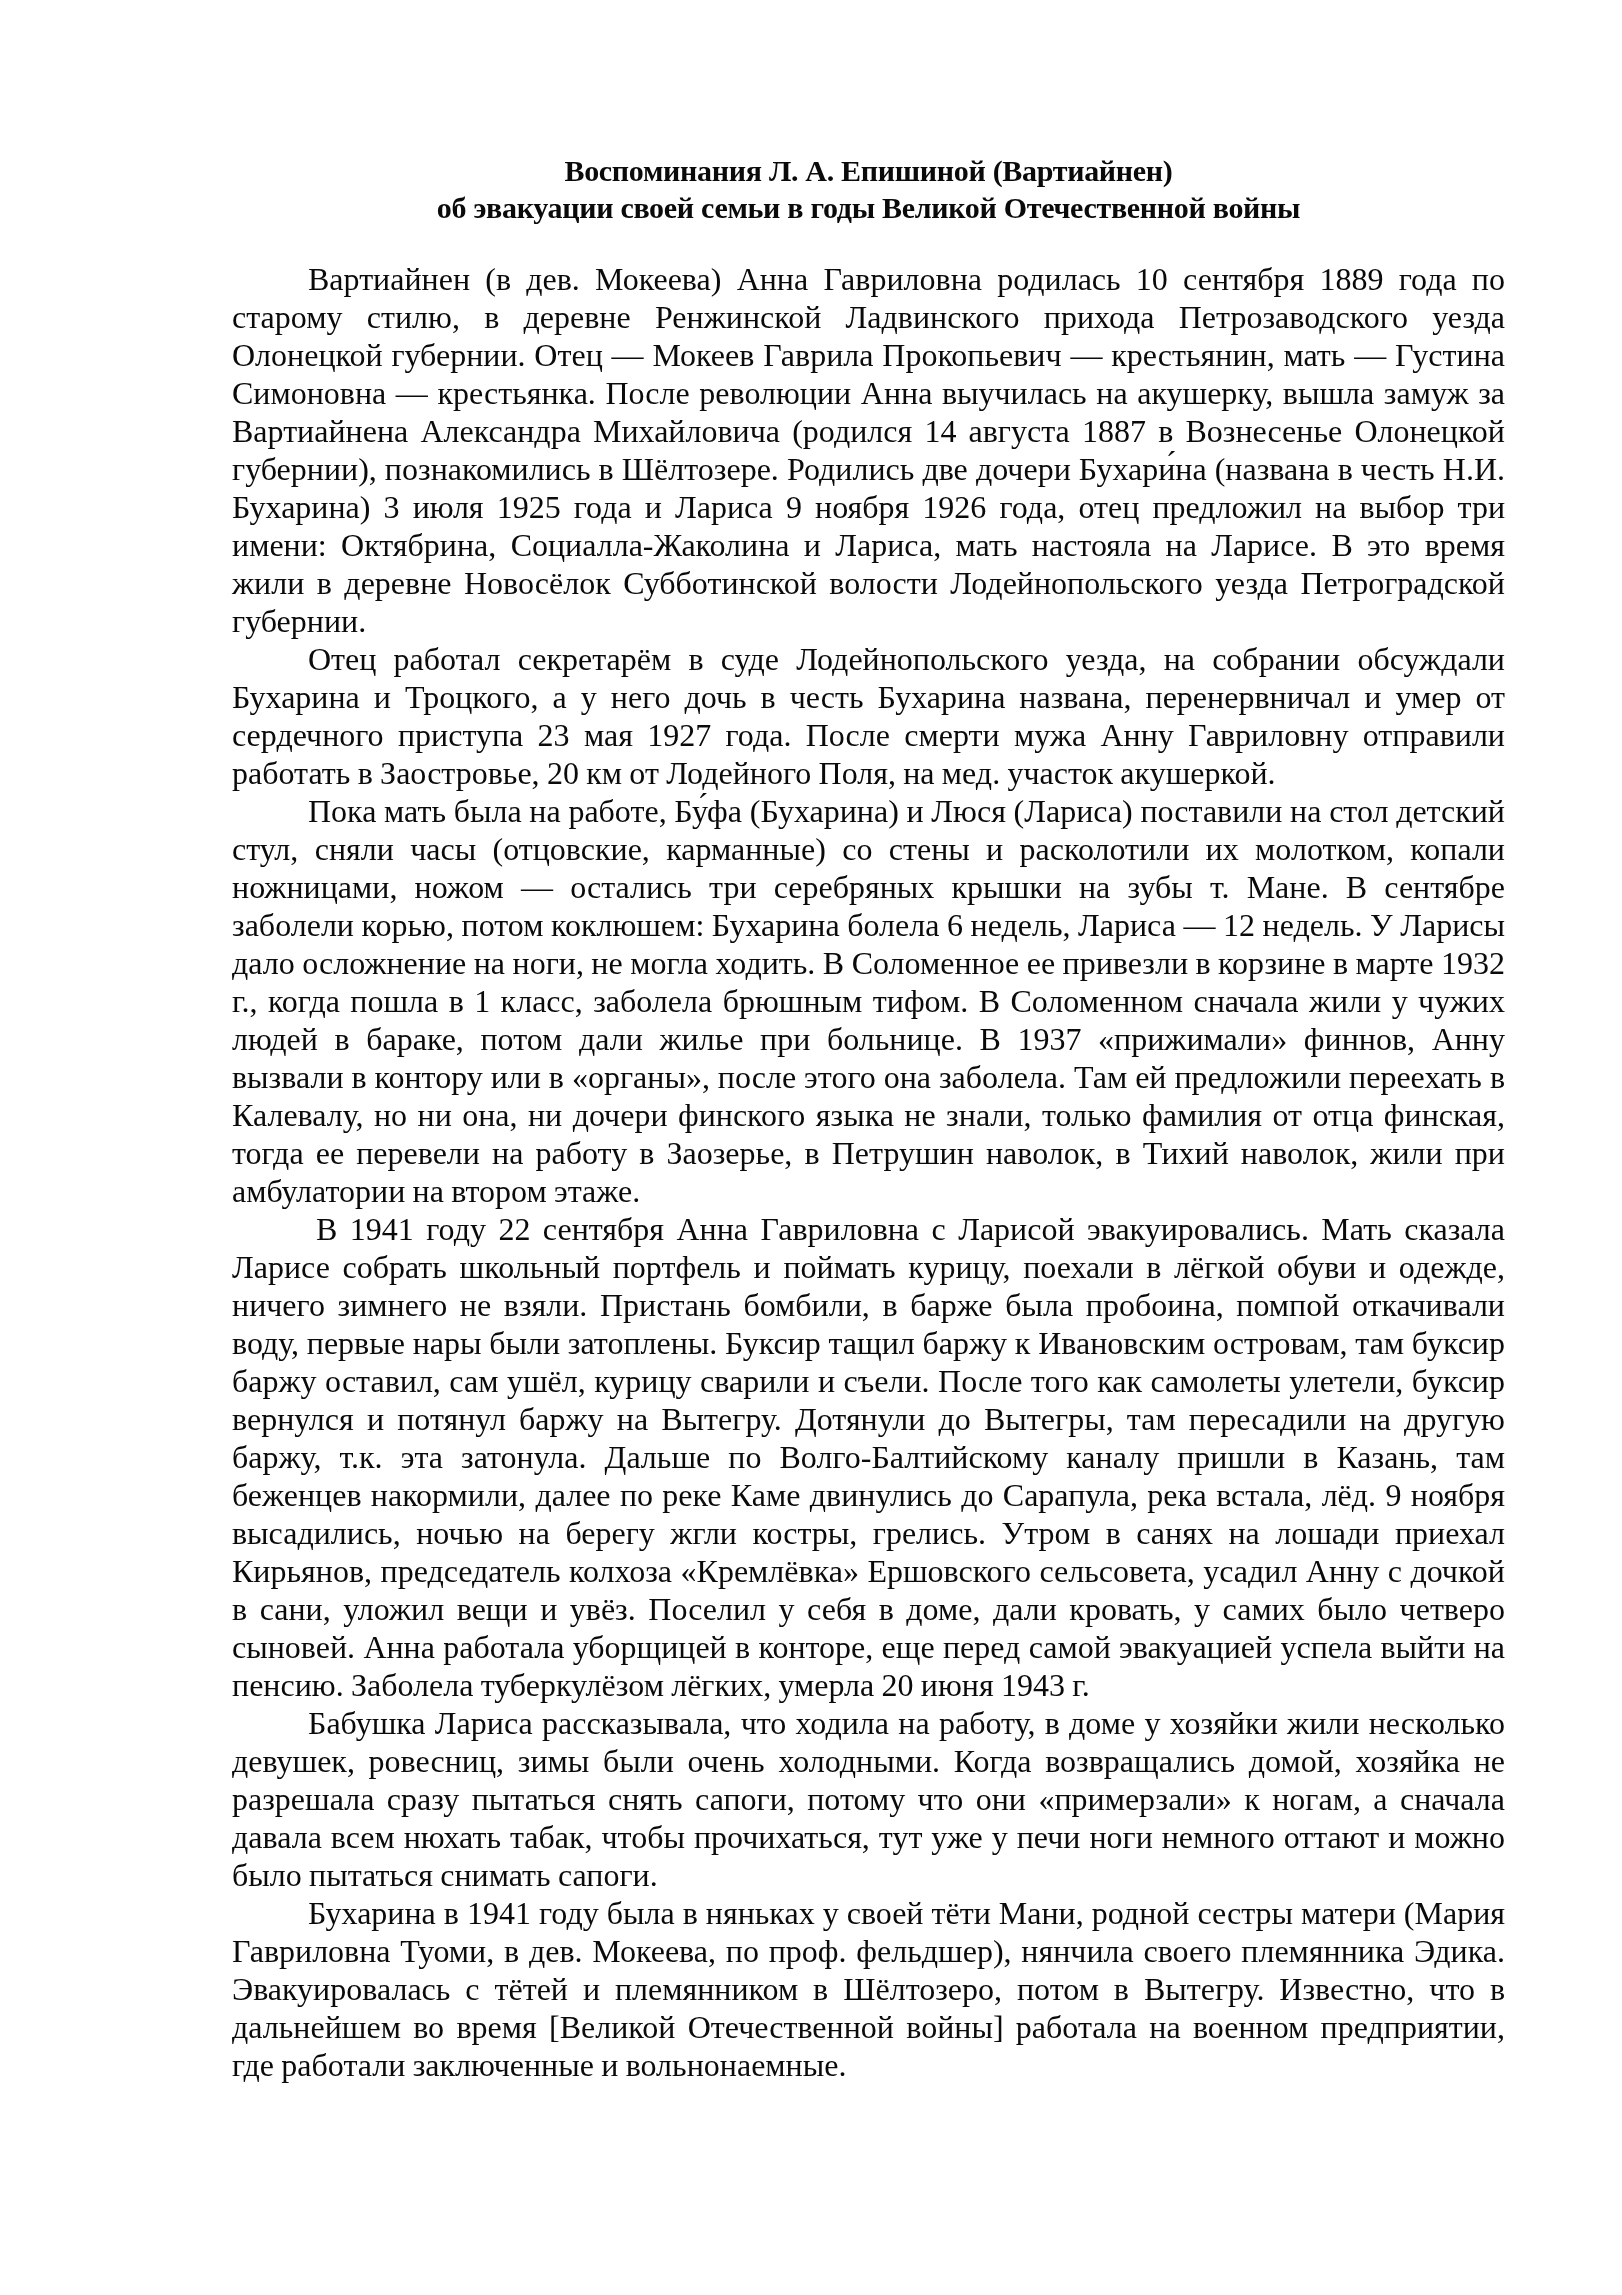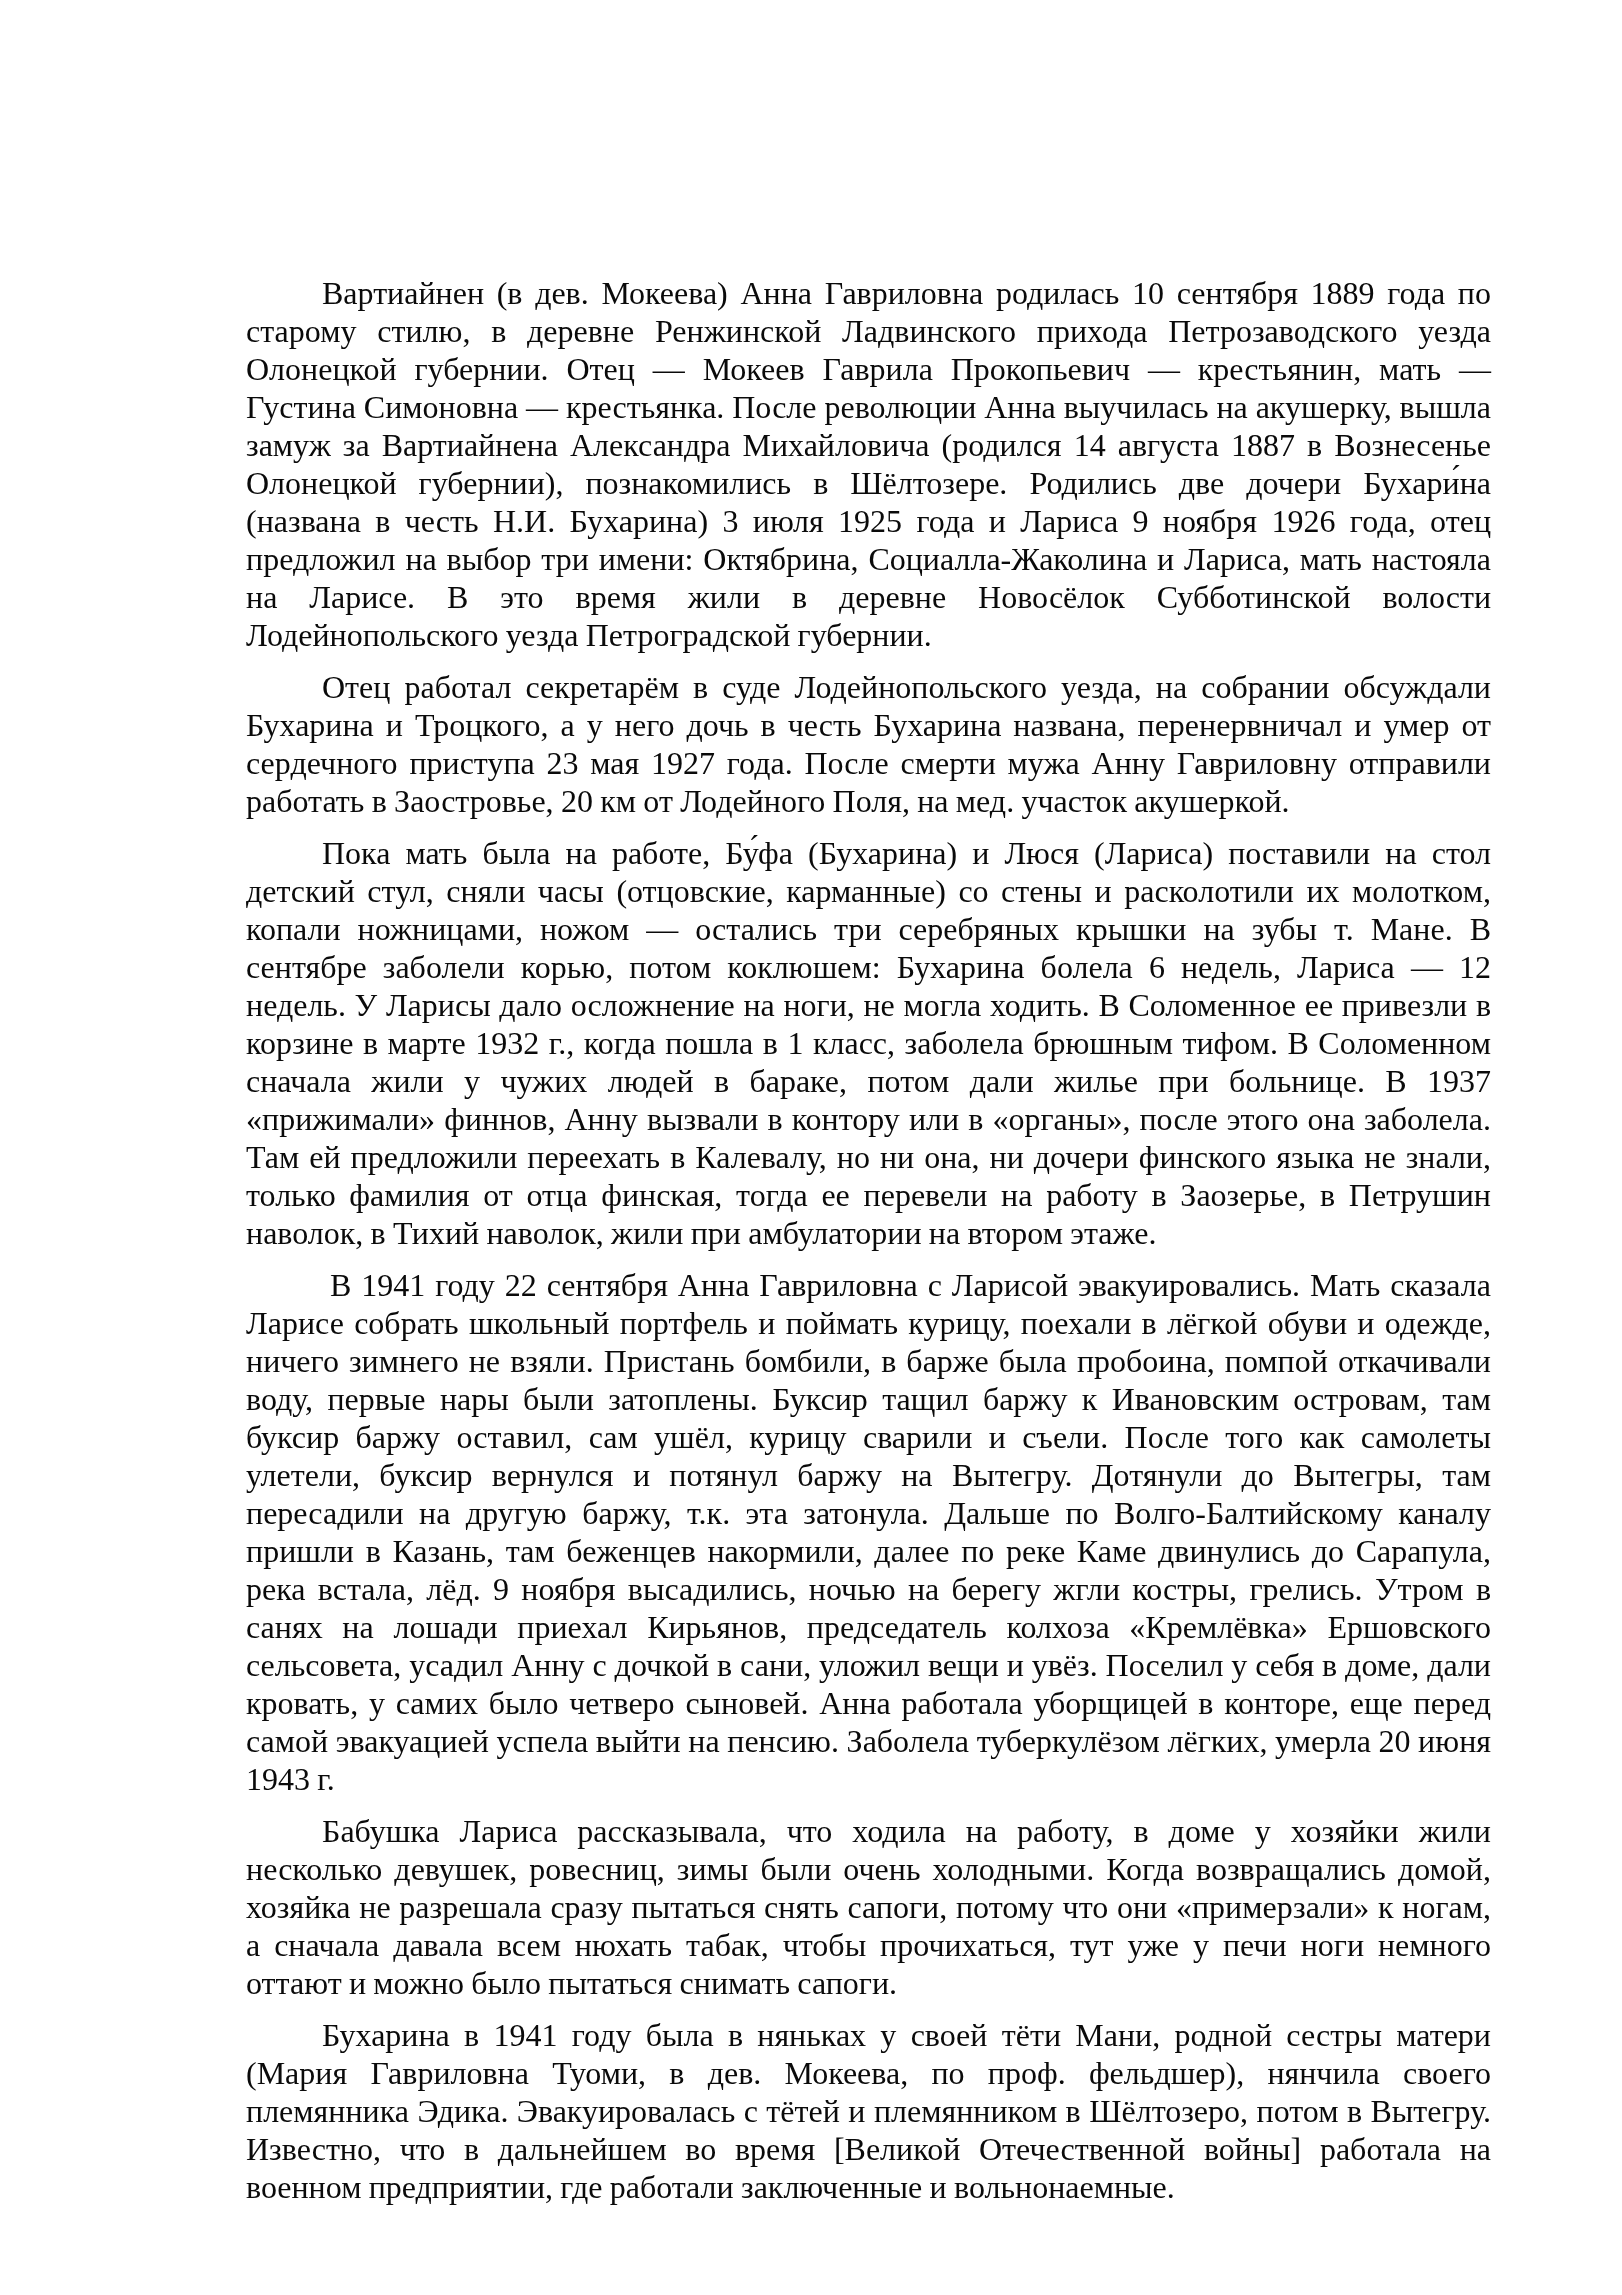--- a/index.html
+++ b/index.html
@@ -38,37 +38,41 @@
       letter-spacing: -0.3px;
       white-space: nowrap;
     }
     .body-block {
       position: absolute;
       left: 232px;
       width: 1273px;
       top: 260px;
     }
     .para {
-      margin: 14px;
+      margin: 0;
       font-size: 32px;
       line-height: 38px;
       text-align: justify;
       text-indent: 76px;
       hyphens: none;
       word-spacing: -0.7px;
     }
     .para.extra-indent {
       text-indent: 84px;
     }
   </style>
 </head>
 <body>
 
 <div class="page">
 
+  <div class="title-block">
+    <span class="title-line">Воспоминания Л. А. Епишиной (Вартиайнен)</span>
+    <span class="title-line">об эвакуации своей семьи в годы Великой Отечественной войны</span>
+  </div>
 
   <div class="body-block">
     <p class="para">Вартиайнен (в дев. Мокеева) Анна Гавриловна родилась 10 сентября 1889 года по старому стилю, в деревне Ренжинской Ладвинского прихода Петрозаводского уезда Олонецкой губернии. Отец — Мокеев Гаврила Прокопьевич — крестьянин, мать — Густина Симоновна — крестьянка. После революции Анна выучилась на акушерку, вышла замуж за Вартиайнена Александра Михайловича (родился 14 августа 1887 в Вознесенье Олонецкой губернии), познакомились в Шёлтозере. Родились две дочери Бухари́на (названа в честь Н.И. Бухарина) 3 июля 1925 года и Лариса 9 ноября 1926 года, отец предложил на выбор три имени: Октябрина, Социалла-Жаколина и Лариса, мать настояла на Ларисе. В это время жили в деревне Новосёлок Субботинской волости Лодейнопольского уезда Петроградской губернии.</p>
     <p class="para">Отец работал секретарём в суде Лодейнопольского уезда, на собрании обсуждали Бухарина и Троцкого, а у него дочь в честь Бухарина названа, перенервничал и умер от сердечного приступа 23 мая 1927 года. После смерти мужа Анну Гавриловну отправили работать в Заостровье, 20 км от Лодейного Поля, на мед. участок акушеркой.</p>
     <p class="para">Пока мать была на работе, Бу́фа (Бухарина) и Люся (Лариса) поставили на стол детский стул, сняли часы (отцовские, карманные) со стены и расколотили их молотком, копали ножницами, ножом — остались три серебряных крышки на зубы т. Мане. В сентябре заболели корью, потом коклюшем: Бухарина болела 6 недель, Лариса — 12 недель. У Ларисы дало осложнение на ноги, не могла ходить. В Соломенное ее привезли в корзине в марте 1932 г., когда пошла в 1 класс, заболела брюшным тифом. В Соломенном сначала жили у чужих людей в бараке, потом дали жилье при больнице. В 1937 «прижимали» финнов, Анну вызвали в контору или в «органы», после этого она заболела. Там ей предложили переехать в Калевалу, но ни она, ни дочери финского языка не знали, только фамилия от отца финская, тогда ее перевели на работу в Заозерье, в Петрушин наволок, в Тихий наволок, жили при амбулатории на втором этаже.</p>
     <p class="para extra-indent">В 1941 году 22 сентября Анна Гавриловна с Ларисой эвакуировались. Мать сказала Ларисе собрать школьный портфель и поймать курицу, поехали в лёгкой обуви и одежде, ничего зимнего не взяли. Пристань бомбили, в барже была пробоина, помпой откачивали воду, первые нары были затоплены. Буксир тащил баржу к Ивановским островам, там буксир баржу оставил, сам ушёл, курицу сварили и съели. После того как самолеты улетели, буксир вернулся и потянул баржу на Вытегру. Дотянули до Вытегры, там пересадили на другую баржу, т.к. эта затонула. Дальше по Волго-Балтийскому каналу пришли в Казань, там беженцев накормили, далее по реке Каме двинулись до Сарапула, река встала, лёд. 9 ноября высадились, ночью на берегу жгли костры, грелись. Утром в санях на лошади приехал Кирьянов, председатель колхоза «Кремлёвка» Ершовского сельсовета, усадил Анну с дочкой в сани, уложил вещи и увёз. Поселил у себя в доме, дали кровать, у самих было четверо сыновей. Анна работала уборщицей в конторе, еще перед самой эвакуацией успела выйти на пенсию. Заболела туберкулёзом лёгких, умерла 20 июня 1943 г.</p>
     <p class="para">Бабушка Лариса рассказывала, что ходила на работу, в доме у хозяйки жили несколько девушек, ровесниц, зимы были очень холодными. Когда возвращались домой, хозяйка не разрешала сразу пытаться снять сапоги, потому что они «примерзали» к ногам, а сначала давала всем нюхать табак, чтобы прочихаться, тут уже у печи ноги немного оттают и можно было пытаться снимать сапоги.</p>
     <p class="para">Бухарина в 1941 году была в няньках у своей тёти Мани, родной сестры матери (Мария Гавриловна Туоми, в дев. Мокеева, по проф. фельдшер), нянчила своего племянника Эдика. Эвакуировалась с тётей и племянником в Шёлтозеро, потом в Вытегру. Известно, что в дальнейшем во время [Великой Отечественной войны] работала на военном предприятии, где работали заключенные и вольнонаемные.</p>
   </div>
 

